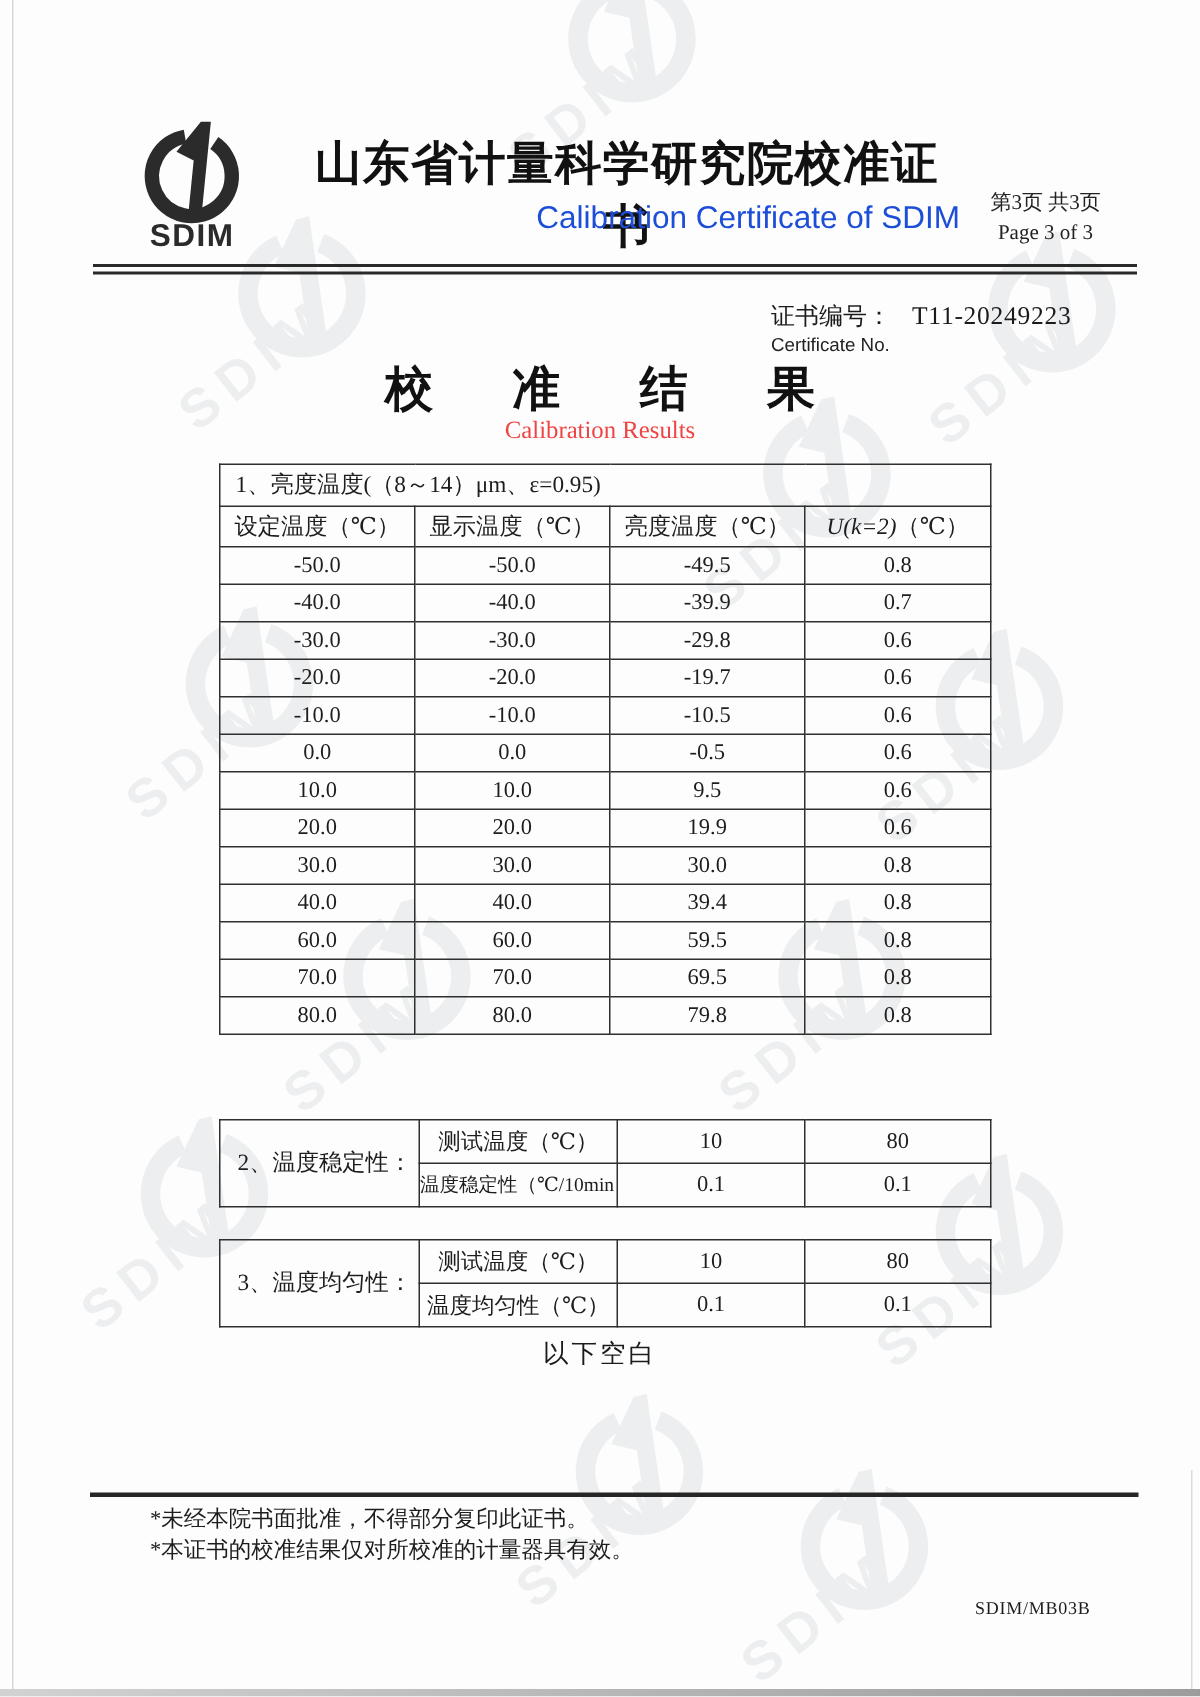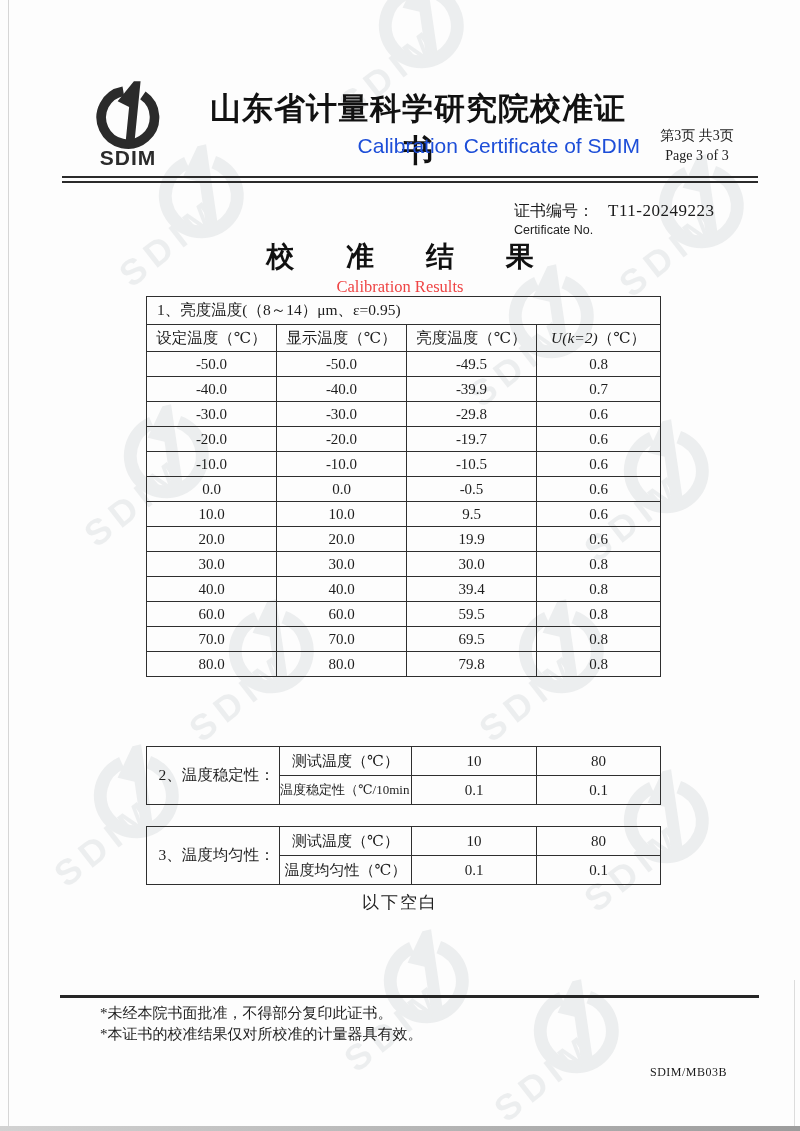--- a/index.html
+++ b/index.html
@@ -36,30 +36,30 @@
   .page-info{left:632px;top:126px;width:130px;text-align:center;font-size:14px;line-height:20px;color:#222;}
 
   .double-rule{left:62px;top:176px;width:696px;height:3px;border-top:2.5px solid #2a2a2a;border-bottom:2px solid #2a2a2a;}
 
   
   .cert-row{left:514px;top:201px;width:260px;font-size:16px;white-space:nowrap;}
   .cert-val{font-size:17px;margin-left:14px;letter-spacing:0.5px;}
   .cert-en{left:514px;top:223px;font-size:12.5px;color:#222;}
 
   
-  .res-cn{left:100px;top:238px;width:600px;text-align:center;font-size:28px;font-weight:bold;
+  .res-cn{left:100px;top:238px;width:600px;text-align:center;font-size:32px;font-weight:bold;
     letter-spacing:22px;text-indent:22px;color:#111;font-family:"Liberation Sans","DejaVu Sans",sans-serif;}
   .res-en{left:100px;top:277px;width:600px;text-align:center;font-size:16.5px;color:#ef4444;
     font-family:Liberation Serif, serif;}
 
   
   table{border-collapse:collapse;table-layout:fixed;}
   td{border:1.6px solid #2f2f2f;text-align:center;vertical-align:middle;
      font-size:15px;color:#1d1d1d;padding:0;overflow:hidden;white-space:nowrap;}
-  .t1{left:146px;top:296px;width:514px;}
+  .t1{left:146px;top:309px;width:514px;}
   .t1 table{width:514px;}
   .t1 td{height:24px;}
   .t1 .cap{height:27px;text-align:left;padding-left:10px;font-size:15.5px;}
   .t1 .hd{height:26px;font-size:15.5px;}
   .t2,.t3{width:514px;}
   .t2{left:146px;top:746px;}
   .t3{left:146px;top:826px;}
   .t2 table,.t3 table{width:514px;}
   .t2 td,.t3 td{height:28px;}
   .lbl{text-align:center;padding-left:7px;font-size:15.5px;}

